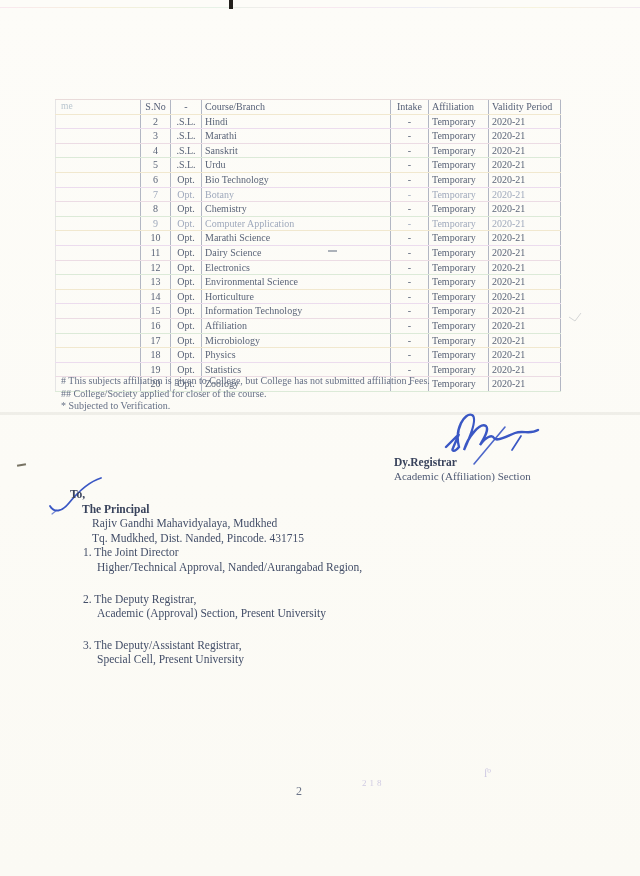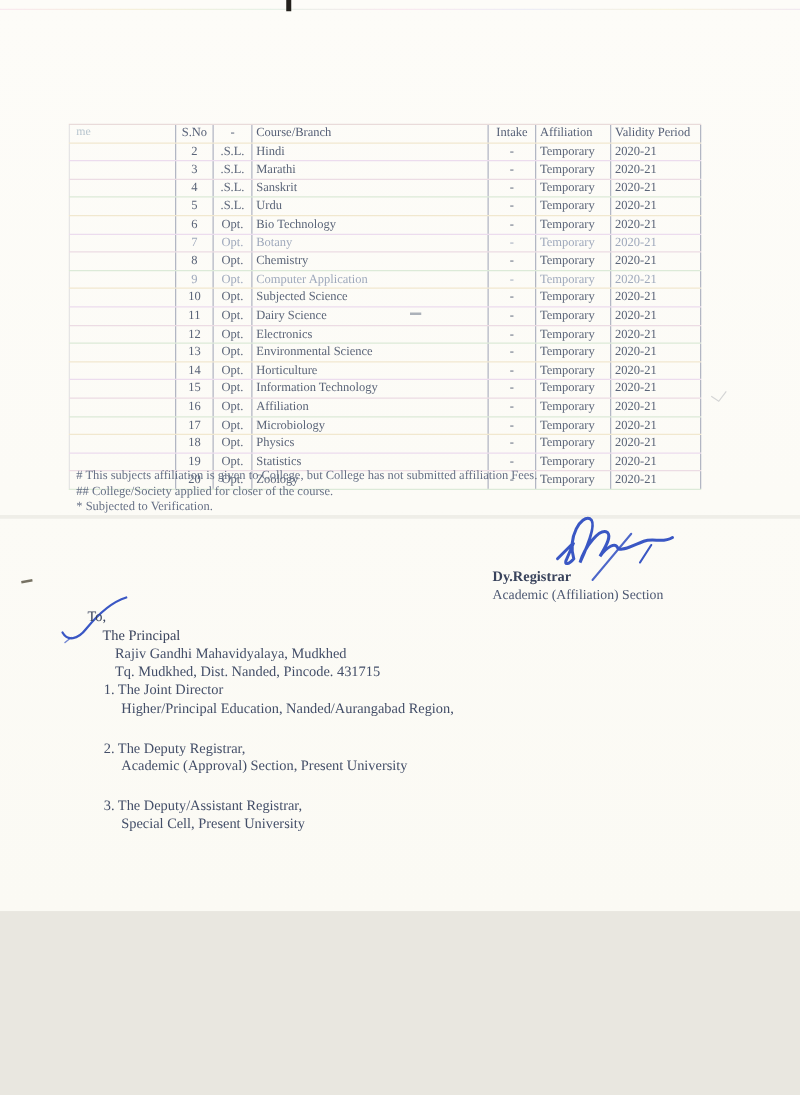--- a/index.html
+++ b/index.html
@@ -1,17 +1,17 @@
 <!DOCTYPE html>
 <html><head>
 <meta charset="utf-8">
 <style>
   html,body { margin:0; padding:0; background:#e9e7e0; }
   .doc {
-    position:relative; width:640px; height:729px; margin:0 auto;
+    position:relative; width:640px; height:876px; margin:0 auto;
     background:linear-gradient(180deg,#fdfcf8 0%,#fcfbf6 55%,#fbfaf4 100%);
     font-family:"Liberation Serif", serif; overflow:hidden; color:#4a5470;
   }
   
   .scanline-top { position:absolute; left:0; top:7px; width:640px; height:1px; opacity:.55;
     background:linear-gradient(90deg,#f6d8e8,#efe6c2,#d4e9d8,#f6d8e8,#dfe0f2,#f2ecc9,#e8d8ea); }
   .top-tick { position:absolute; left:229px; top:0; width:4px; height:9px; background:#23201c; }
   .mid-band { position:absolute; left:0; top:412px; width:640px; height:3px; background:#b9b7ae; opacity:.18; }
   .left-dash { position:absolute; left:17px; top:464px; width:9px; height:2px; background:#55503f; transform:rotate(-10deg); opacity:.8; }
   .right-check { position:absolute; left:568px; top:312px; width:14px; height:12px; opacity:.35; }
@@ -39,21 +39,21 @@
   .footnotes { position:absolute; left:61px; top:375px; font-size:10px; line-height:12.6px; color:#667086; }
 
   
   .sig-svg { position:absolute; left:428px; top:407px; }
   .sig-block { position:absolute; left:394px; top:456px; width:166px; }
   .sig-title { font-weight:bold; font-size:11.5px; color:#39435c; line-height:13px; }
   .sig-section { font-size:11px; color:#4d5872; line-height:14px;font-family:Liberation Serif, serif; }
 
   
   .address { position:absolute; left:70px; top:487px; font-size:11.5px; line-height:14.6px; color:#434e68; }
-  .b { font-weight:normal; color:#39435c; }
+  .b { font-weight:bold; color:#39435c; }
   .ind1 { padding-left:12px; }
   .ind2 { padding-left:22px; }
   .copies { margin:0; }
   .copy-item { margin-bottom:17px; }
   .copy-l1 { padding-left:13px; }
   .copy-l2 { padding-left:27px; }
 
   .pen-mark { position:absolute; left:46px; top:476px; }
 
   .page-num { position:absolute; left:296px; top:784px; font-size:12px; color:#6b7488; }
@@ -147,21 +147,21 @@
         <div class="c type">Opt.</div>
         <div class="c course">Computer Application</div>
         <div class="c intake">-</div>
         <div class="c affil">Temporary</div>
         <div class="c validity">2020-21</div>
       </div>
       <div class="trow">
         <div class="c ghost"></div>
         <div class="c sno">10</div>
         <div class="c type">Opt.</div>
-        <div class="c course">Subjected Science</div>
+        <div class="c course">Marathi Science</div>
         <div class="c intake">-</div>
         <div class="c affil">Temporary</div>
         <div class="c validity">2020-21</div>
       </div>
       <div class="trow">
         <div class="c ghost"></div>
         <div class="c sno">11</div>
         <div class="c type">Opt.</div>
         <div class="c course">Dairy Science</div>
         <div class="c intake">-</div>
@@ -283,21 +283,21 @@
   </svg>
 
   <div class="address">
     <div class="b">To,</div>
     <div class="b ind1">The Principal</div>
     <div class="ind2">Rajiv Gandhi Mahavidyalaya, Mudkhed</div>
     <div class="ind2">Tq. Mudkhed, Dist. Nanded, Pincode. 431715</div>
     <div class="copies">
       <div class="copy-item">
           <div class="copy-l1">1. The Joint Director</div>
-          <div class="copy-l2">Higher/Principal Education, Nanded/Aurangabad Region,</div>
+          <div class="copy-l2">Higher/Technical Approval, Nanded/Aurangabad Region,</div>
         </div>
         <div class="copy-item">
           <div class="copy-l1">2. The Deputy Registrar,</div>
           <div class="copy-l2">Academic (Approval) Section, Present University</div>
         </div>
         <div class="copy-item">
           <div class="copy-l1">3. The Deputy/Assistant Registrar,</div>
           <div class="copy-l2">Special Cell, Present University</div>
         </div>
     </div>

